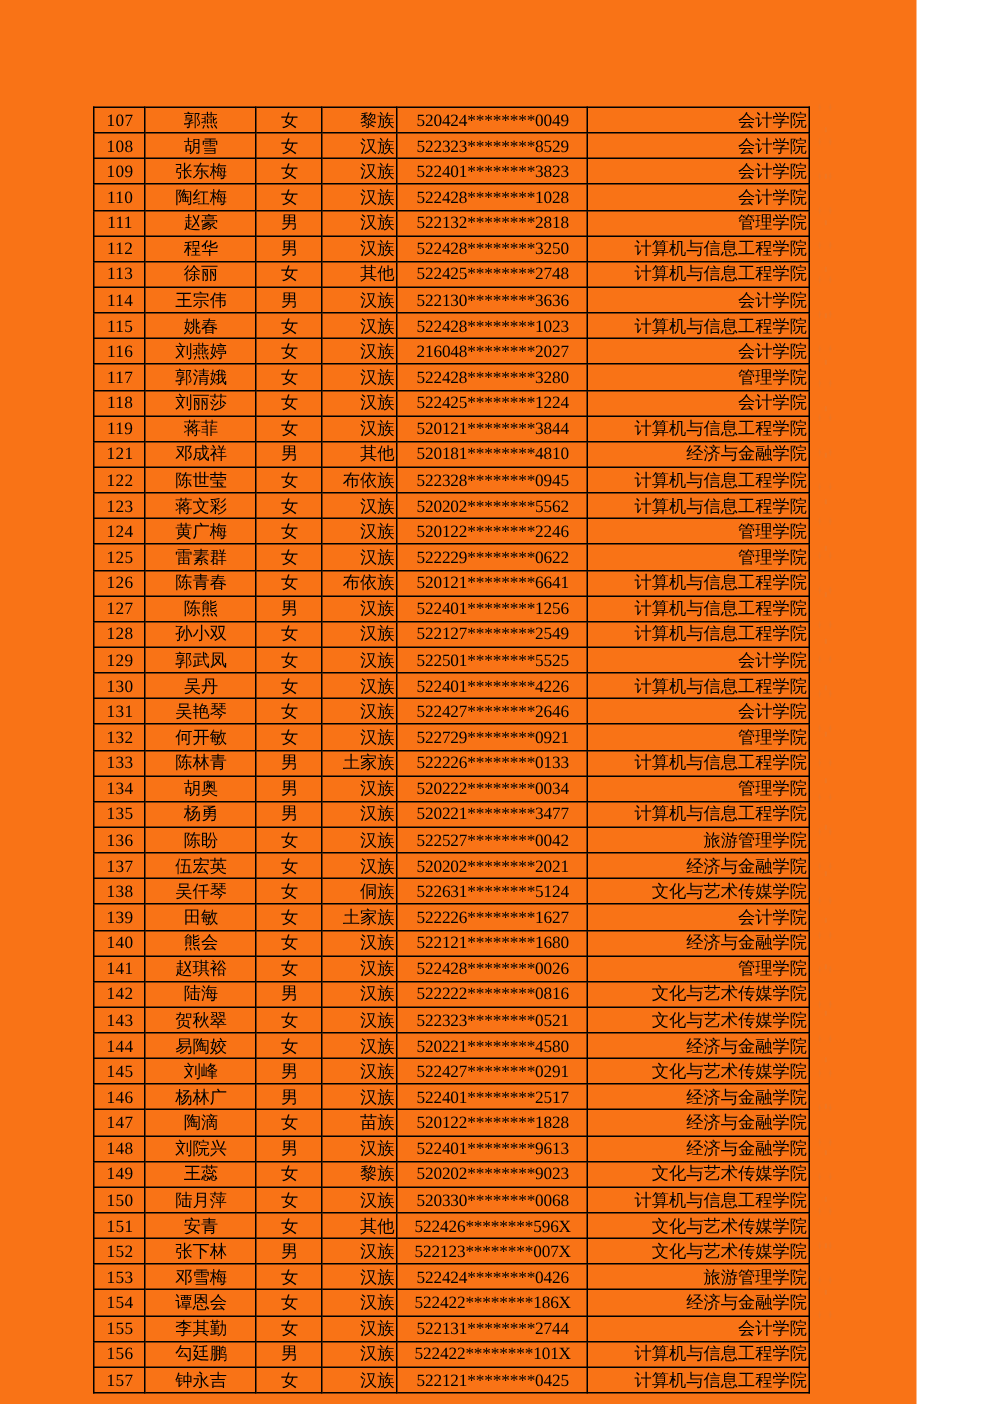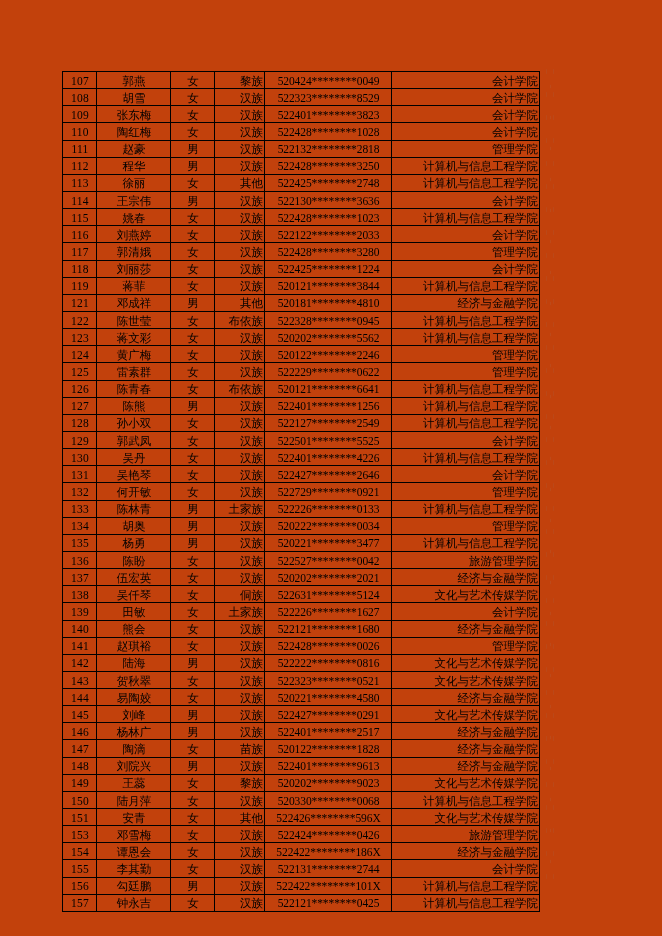--- a/index.html
+++ b/index.html
@@ -9,23 +9,23 @@
   }
   body {
     width: 662px;
     height: 936px;
     font-family: "Liberation Serif", "DejaVu Serif", serif;
     color: #000000;
     overflow: hidden;
   }
   #sheet {
     position: relative;
-    width: 662px;
+    width: 611px;
     height: 936px;
-    background: #c2410c;
+    background: #f97316;
   }
   #roster-table {
     position: absolute;
     left: 62px;
     top: 71px;
     width: 477px;
     border-collapse: collapse;
     table-layout: fixed;
     font-size: 11.5px;
     line-height: 1;
@@ -159,21 +159,21 @@
           <td class="sex">女</td>
           <td class="eth">汉族</td>
           <td class="idno">522428********1023</td>
           <td class="col">计算机与信息工程学院</td>
         </tr>
         <tr>
           <td class="seq">116</td>
           <td class="name">刘燕婷</td>
           <td class="sex">女</td>
           <td class="eth">汉族</td>
-          <td class="idno">522122********2033</td>
+          <td class="idno">216048********2027</td>
           <td class="col">会计学院</td>
         </tr>
         <tr>
           <td class="seq">117</td>
           <td class="name">郭清娥</td>
           <td class="sex">女</td>
           <td class="eth">汉族</td>
           <td class="idno">522428********3280</td>
           <td class="col">管理学院</td>
         </tr>
@@ -435,20 +435,28 @@
         </tr>
         <tr>
           <td class="seq">151</td>
           <td class="name">安青</td>
           <td class="sex">女</td>
           <td class="eth">其他</td>
           <td class="idno">522426********596X</td>
           <td class="col">文化与艺术传媒学院</td>
         </tr>
         <tr>
+          <td class="seq">152</td>
+          <td class="name">张下林</td>
+          <td class="sex">男</td>
+          <td class="eth">汉族</td>
+          <td class="idno">522123********007X</td>
+          <td class="col">文化与艺术传媒学院</td>
+        </tr>
+        <tr>
           <td class="seq">153</td>
           <td class="name">邓雪梅</td>
           <td class="sex">女</td>
           <td class="eth">汉族</td>
           <td class="idno">522424********0426</td>
           <td class="col">旅游管理学院</td>
         </tr>
         <tr>
           <td class="seq">154</td>
           <td class="name">谭恩会</td>

